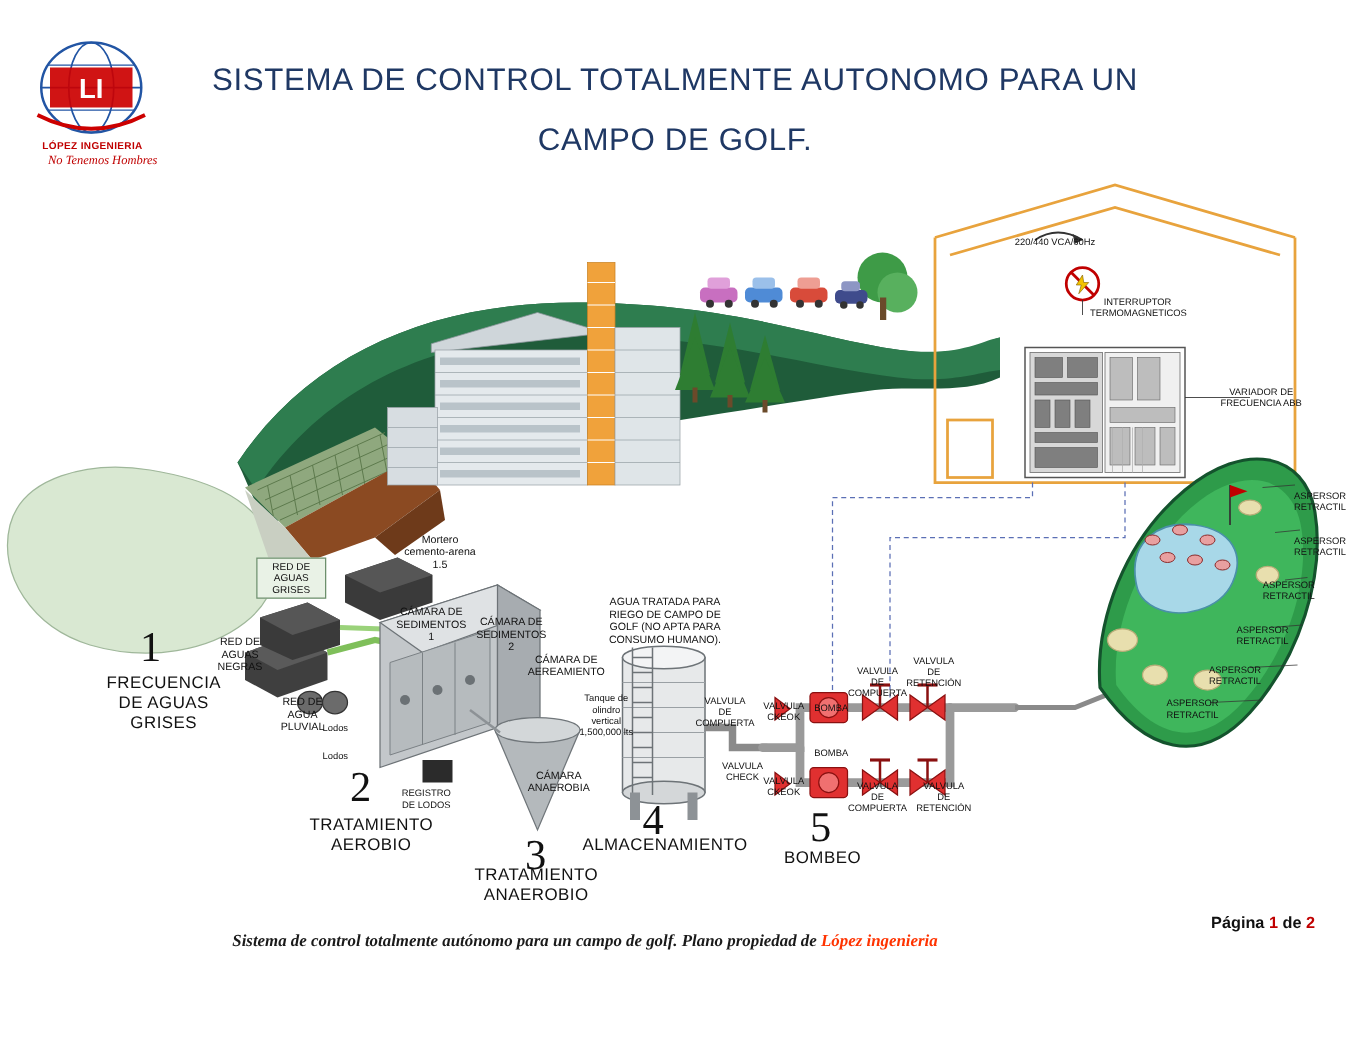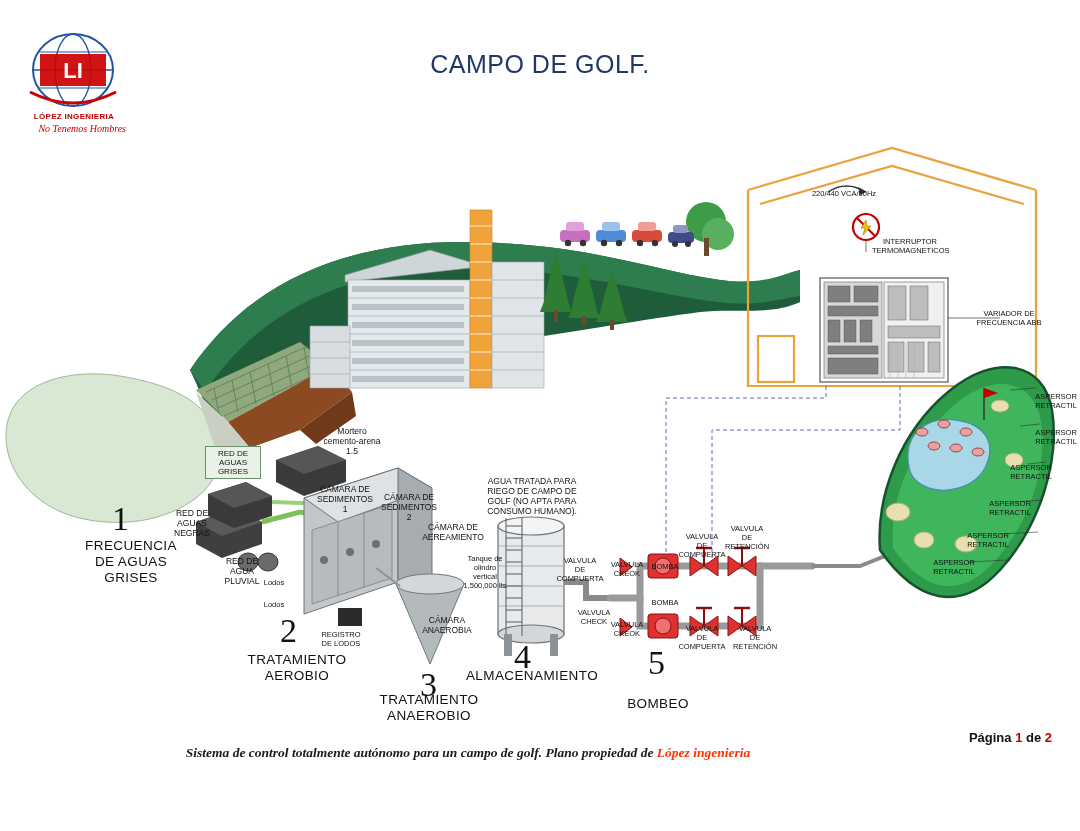--- a/index.html
+++ b/index.html
@@ -23,21 +23,21 @@
   #logo-slogan{
     position:absolute;left:4px;top:95px;width:104px;text-align:right;
     color:#c00000;font-size:10px;font-style:italic;font-family:"Liberation Serif",serif;
   }
   
   .stage-num{font-size:34px;color:#111;font-family:"Liberation Serif",serif;}
   .stage-txt{font-size:13.5px;color:#111;letter-spacing:.4px;line-height:16px;text-align:center;}
   
   .ann{font-size:8.5px;line-height:10px;color:#111;text-align:center;}
   .ann-l{text-align:center;}
-  .ann-r{text-align:center;}
+  .ann-r{text-align:left;}
   .ann7{font-size:7.5px;line-height:9px;}
   
   #footer{
     left:0;top:745px;width:936px;text-align:center;
     font-size:13.5px;font-style:italic;font-weight:bold;font-family:"Liberation Serif",serif;
   }
   #footer .brand{color:#FF3300;}
   #pagina{
     right:28px;top:730px;font-size:13px;font-weight:bold;color:#111;
   }
@@ -60,20 +60,21 @@
     <line x1="20" y1="60" x2="90" y2="60" stroke="#2255a4" stroke-width="1"></line>
     <rect x="22" y="26" width="66" height="32" fill="#cc0000" opacity=".92"></rect>
     <text x="55" y="50" font-size="22" font-weight="bold" fill="#ffffff" text-anchor="middle" font-family="Liberation Sans, sans-serif">LI</text>
     <path d="M12 64 Q55 86 98 64" fill="none" stroke="#cc0000" stroke-width="3"></path>
   </svg>
   <div id="logo-name">LÓPEZ INGENIERIA</div>
   <div id="logo-slogan">No Tenemos Hombres</div>
 </div>
 
 <div class="abs" id="title">
+  <div>SISTEMA DE CONTROL TOTALMENTE AUTONOMO PARA UN</div>
   <div>CAMPO DE GOLF.</div>
 </div>
 
 <svg class="abs" style="left:0;top:130px" width="1080" height="620" viewBox="0 0 1080 620">
 
   <path d="M8 290 C18 252 70 238 120 246 C168 254 196 268 212 292
            C228 316 222 348 196 368 C168 390 120 400 72 386
            C26 372 -2 330 8 290 Z" fill="#D9E8D2" stroke="#9fb79a" stroke-width="1"></path>
 
   <path d="M190 240 C250 150 350 110 470 112 C590 114 650 140 720 150
@@ -421,21 +422,21 @@
 AEROBIO</div>
 
 <div class="abs stage-num" style="left:420px;top:666px">3</div>
 <div class="abs stage-txt" style="left:362px;top:692px;width:134px;white-space:pre-line">TRATAMIENTO
 ANAEROBIO</div>
 
 <div class="abs stage-num" style="left:514px;top:638px">4</div>
 <div class="abs stage-txt" style="left:462px;top:668px;width:140px;white-space:pre-line">ALMACENAMIENTO</div>
 
 <div class="abs stage-num" style="left:648px;top:644px">5</div>
-<div class="abs stage-txt" style="left:614px;top:696px;width:88px;white-space:pre-line">BOMBEO</div>
+<div class="abs stage-txt" style="left:614px;top:678px;width:88px;white-space:pre-line">BOMBEO</div>
 
 <div class="abs lbl-box" style="left:205px;top:446px;width:48px;white-space:pre-line">RED DE
 AGUAS
 GRISES</div>
 <div class="abs ann ann-l" style="left:166px;top:508px;width:52px;white-space:pre-line">RED DE
 AGUAS
 NEGRAS</div>
 <div class="abs ann" style="left:213px;top:556px;width:58px;white-space:pre-line">RED DE
 AGUA
 PLUVIAL</div>

